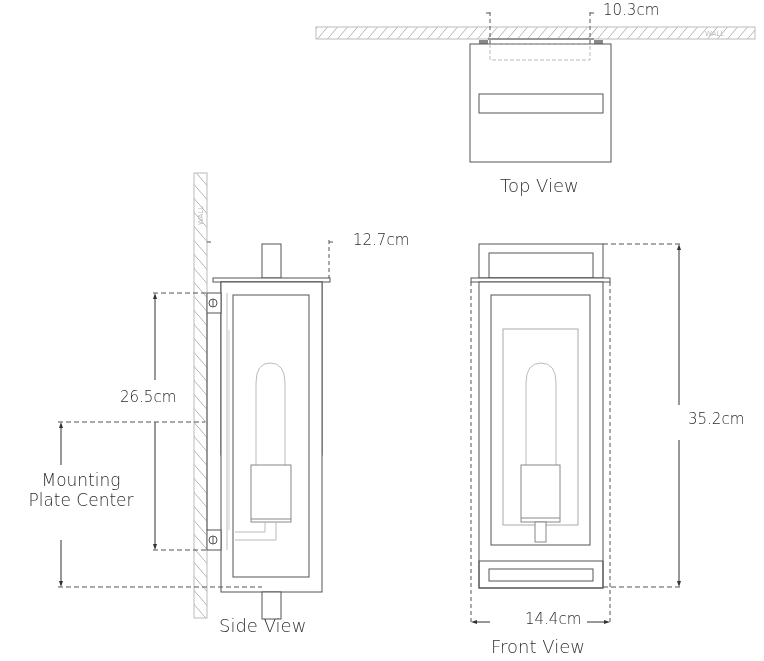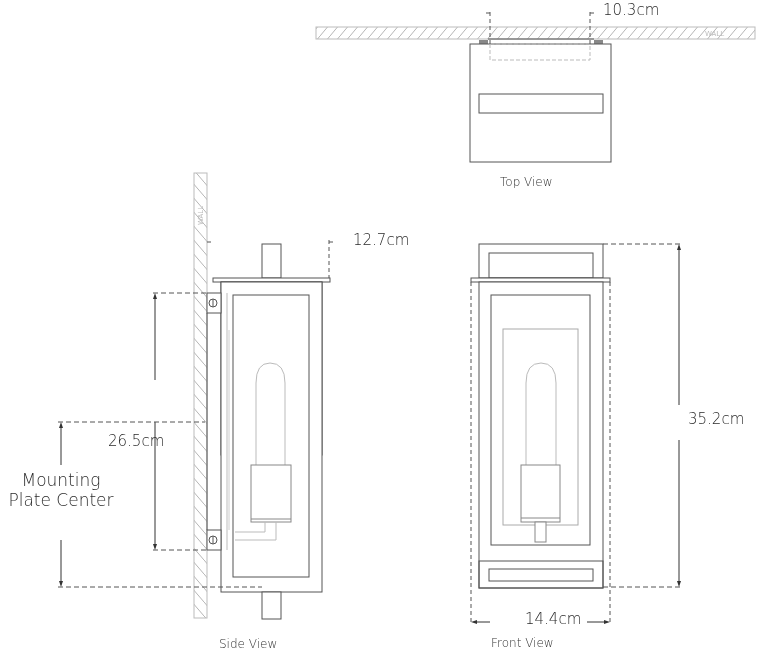--- a/index.html
+++ b/index.html
@@ -1,21 +1,21 @@
 <!DOCTYPE html>
 <html><head>
 <meta charset="utf-8">
 <style>
   html,body{margin:0;padding:0;background:#fff;}
   #stage{position:relative;width:764px;height:661px;overflow:hidden;background:#fff;}
   svg{position:absolute;left:0;top:0;}
   .lbl{position:absolute;font-family:"DejaVu Sans",sans-serif;color:#2a2a2a;font-weight:300;white-space:nowrap;}
   .dim{font-size:15px;text-align:center;}
-  .view{font-size:12px;color:#333;}
-  .mp{font-size:17px;text-align:center;line-height:20px;}
+  .view{font-size:18px;color:#333;}
+  .mp{font-size:17px;text-align:center;line-height:20px;padding-left:20px;}
   .wall-t{font-family:"DejaVu Sans",sans-serif;font-size:7px;fill:#bbb;}
 </style>
 </head>
 <body>
 
 <div id="stage">
 <svg width="764" height="661" viewBox="0 0 764 661">
   <defs>
     <pattern id="hatchH" width="10" height="12" patternUnits="userSpaceOnUse">
       <line x1="0" y1="12" x2="10" y2="0" stroke="#b5b5b5" stroke-width="1"></line>
@@ -111,23 +111,23 @@
     <line x1="587" y1="622" x2="607" y2="622" stroke="#333"></line>
     <polygon points="471,622 477,620 477,624" fill="#333"></polygon>
     <polygon points="610,622 604,620 604,624" fill="#333"></polygon>
   </g>
 </svg>
 
 <span class="lbl dim" style="left:603px;top:1px;">10.3cm</span>
 <span class="lbl view" style="left:500px;top:175px;">Top View</span>
 
 <span class="lbl dim" style="left:337px;top:231px;margin-left:16px;">12.7cm</span>
-<span class="lbl dim" style="left:108px;top:388px;margin-top:44px;">26.5cm</span>
+<span class="lbl dim" style="left:120px;top:388px;">26.5cm</span>
 <div class="lbl mp" style="left:0px;top:470px;width:122px;">
   <div>Mounting</div>
   <div>Plate Center</div>
 </div>
-<span class="lbl view" style="left:219px;top:637px;">Side View</span>
+<span class="lbl view" style="left:219px;top:615px;">Side View</span>
 
 <span class="lbl dim" style="left:648px;top:410px;margin-left:40px;">35.2cm</span>
 <span class="lbl dim" style="left:525px;top:610px;">14.4cm</span>
 <span class="lbl view" style="left:491px;top:636px;">Front View</span>
 </div>
 
 </body></html>

